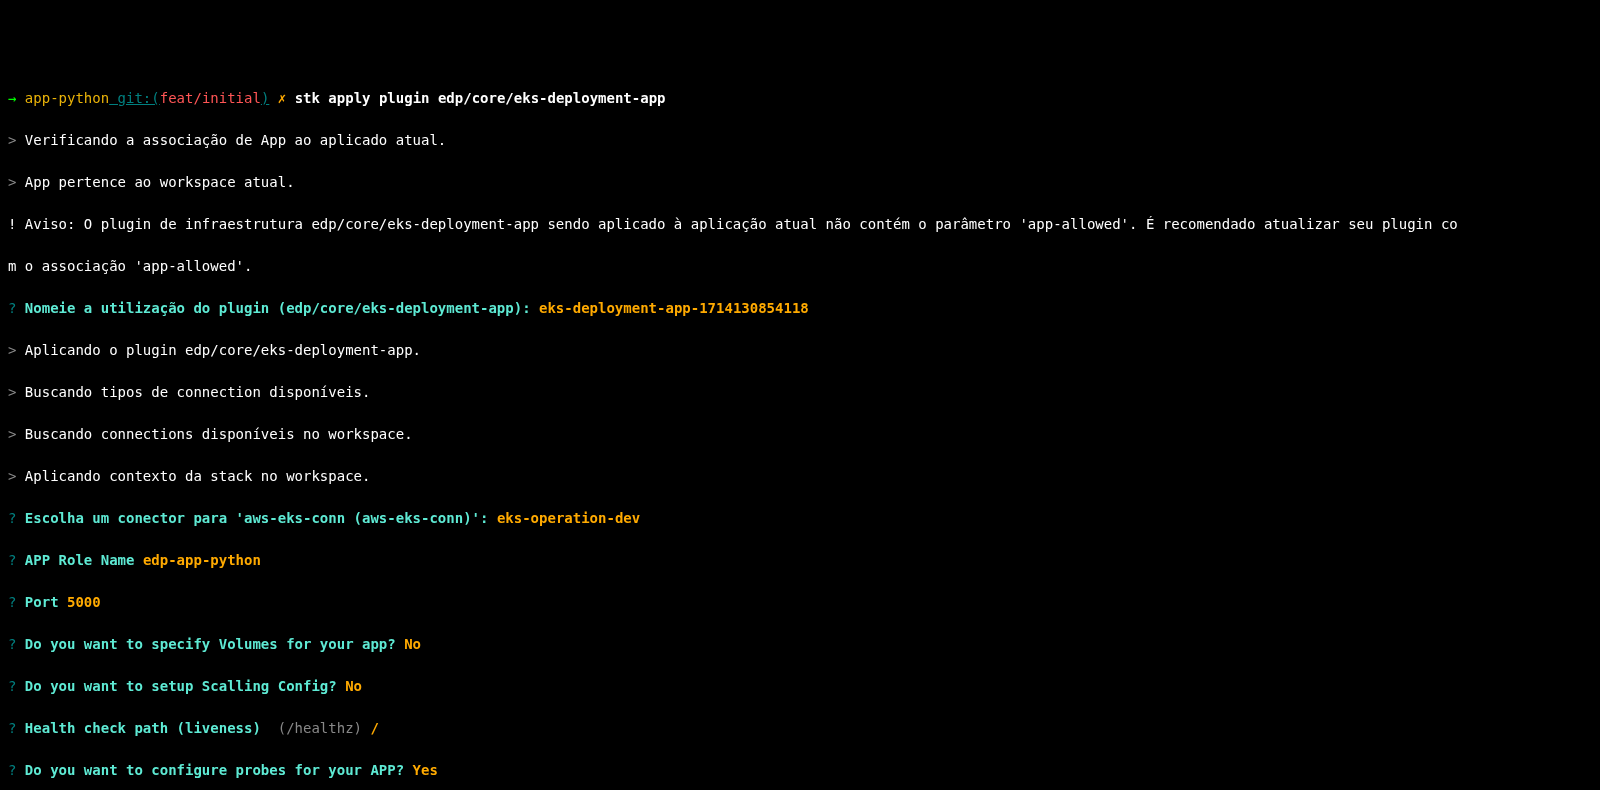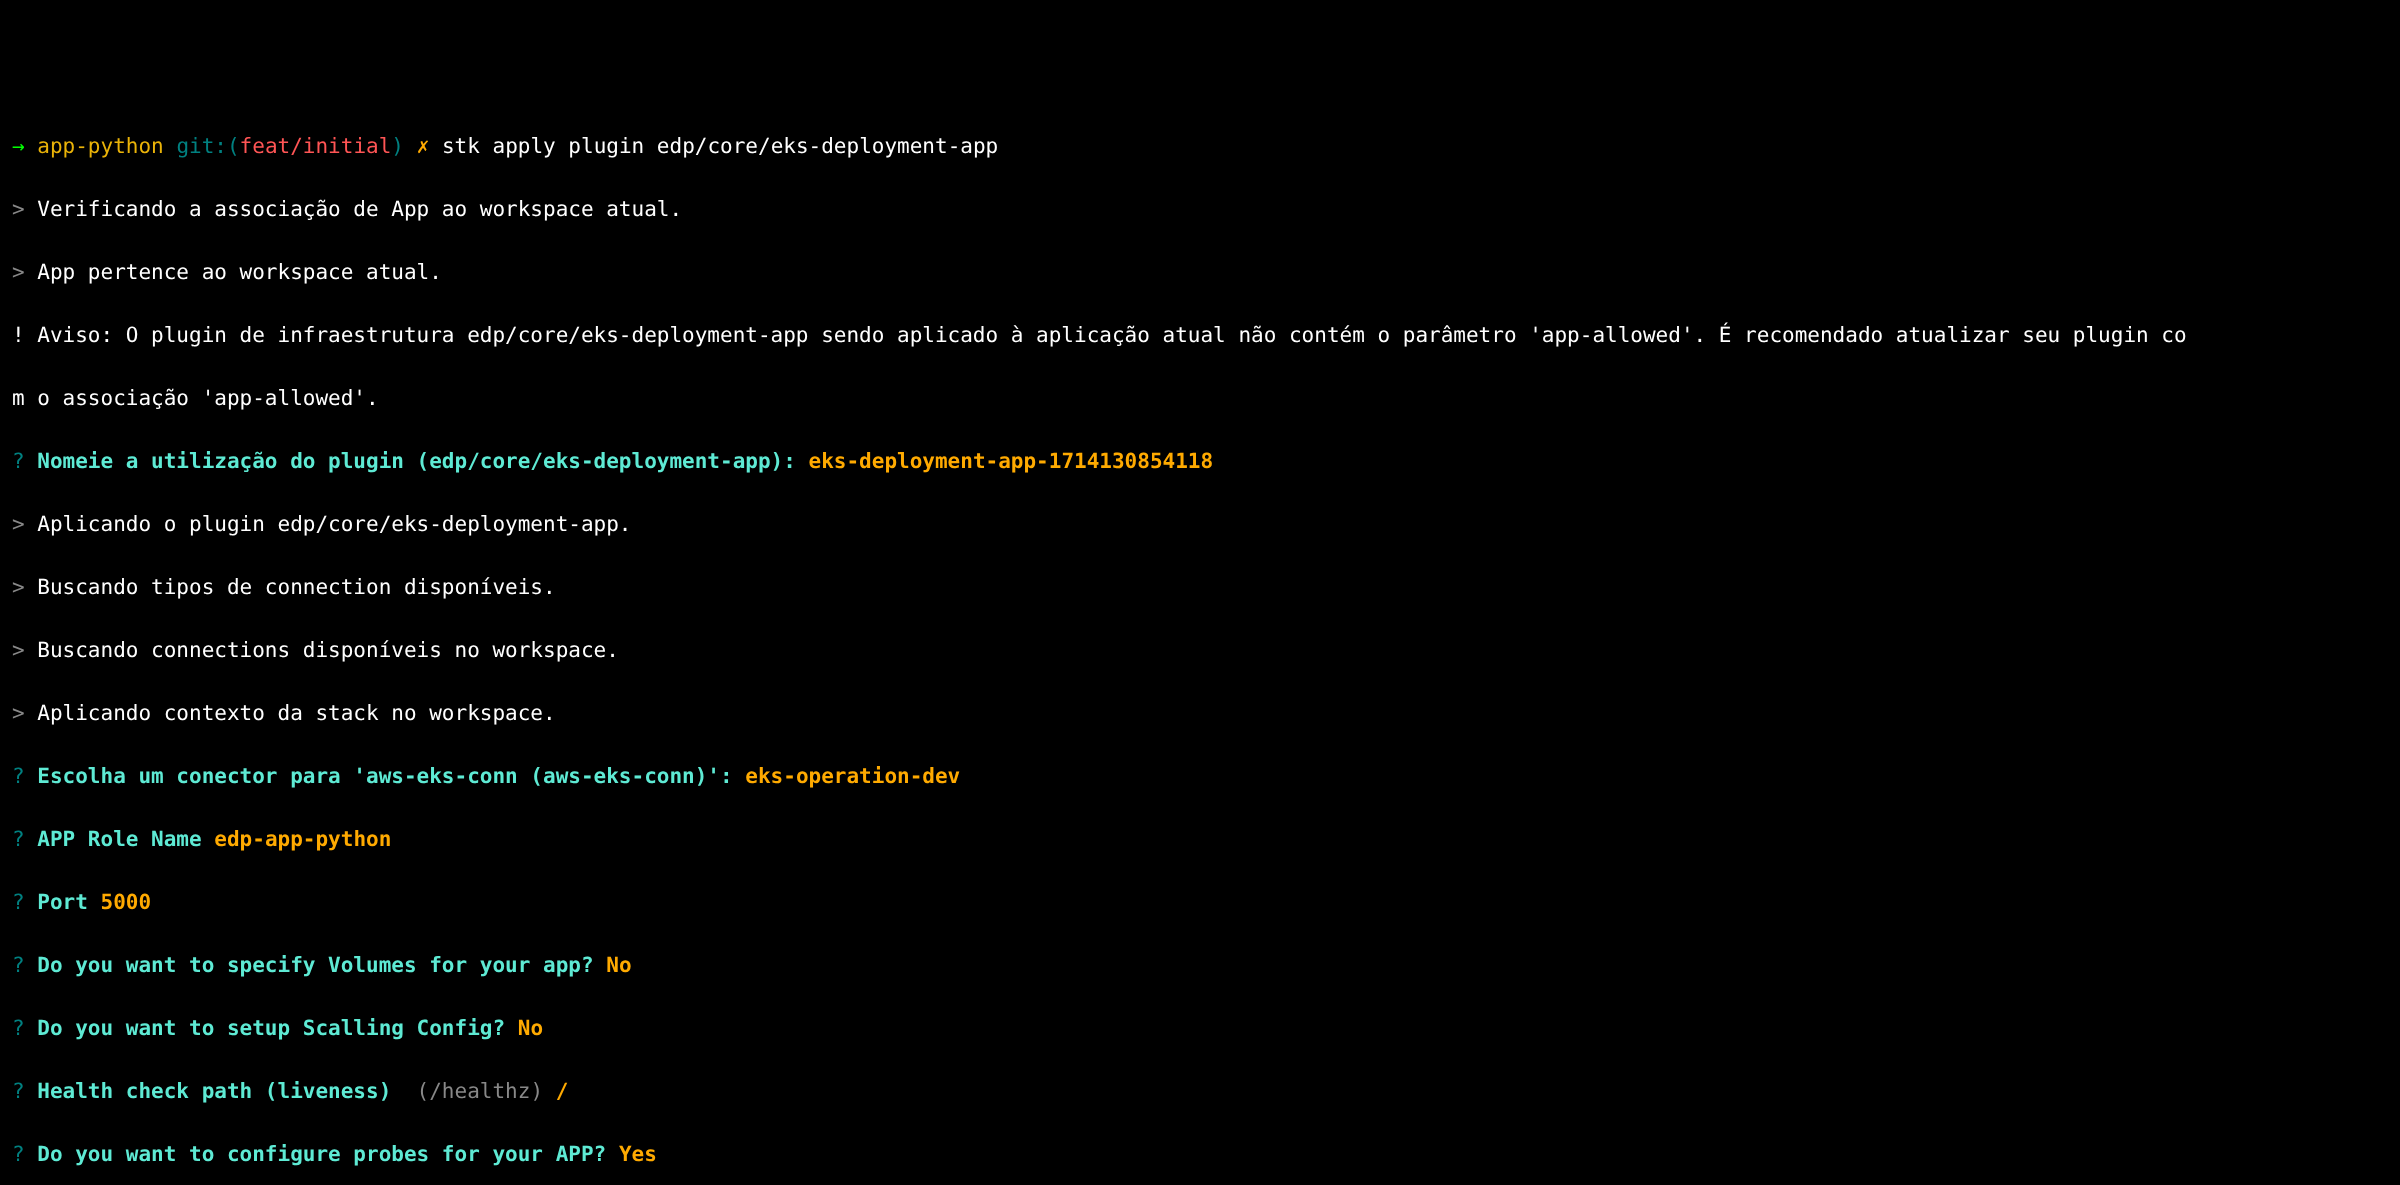--- a/index.html
+++ b/index.html
@@ -9,36 +9,36 @@
       font-size: 14px;
       line-height: 21px;
       margin: 0;
       padding: 4px 8px;
       white-space: pre;
       overflow-x: hidden;
     }
     .line { display: block; }
     .arrow-green { color: #00ff00; }
     .cyan { color: #eab308; }
-    .teal { color: #008080; }
+    .teal { color: #008080; text-decoration: underline; }
     .git-red { color: #ff5555; margin-top: 20px; }
     .yellow { color: #ffaa00; font-weight: bold; }
     .bold { font-weight: bold; color: #5eead4; }
     .teal-mark { color: #008080; font-weight: normal; }
     .gt { color: #888888; }
     .hint { color: #888888; font-weight: normal; }
-    .white { color: #fff; }
+    .white { color: #fff; font-weight: bold; }
   </style>
 </head>
 <body>
 
 
 
 <div class="line"><span class="arrow-green">→ </span><span class="cyan">app-python</span><span class="teal"> git:(</span><span class="git-red">feat/initial</span><span class="teal">)</span><span class="yellow"> ✗ </span><span class="white">stk apply plugin edp/core/eks-deployment-app</span></div>
-<div class="line"><span class="gt">&gt; </span><span>Verificando a associação de App ao workspace atual.</span></div>
+<div class="line"><span class="gt">&gt; </span><span>Verificando a associação de App ao aplicado atual.</span></div>
 <div class="line"><span class="gt">&gt; </span><span>App pertence ao workspace atual.</span></div>
 <div class="line"><span>! Aviso: O plugin de infraestrutura edp/core/eks-deployment-app sendo aplicado à aplicação atual não contém o parâmetro 'app-allowed'. É recomendado atualizar seu plugin co</span></div>
 <div class="line"><span>m o associação 'app-allowed'.</span></div>
 <div class="line"><span class="teal-mark">? </span><span class="bold">Nomeie a utilização do plugin (edp/core/eks-deployment-app): </span><span class="yellow">eks-deployment-app-1714130854118</span></div>
 <div class="line"><span class="gt">&gt; </span><span>Aplicando o plugin edp/core/eks-deployment-app.</span></div>
 <div class="line"><span class="gt">&gt; </span><span>Buscando tipos de connection disponíveis.</span></div>
 <div class="line"><span class="gt">&gt; </span><span>Buscando connections disponíveis no workspace.</span></div>
 <div class="line"><span class="gt">&gt; </span><span>Aplicando contexto da stack no workspace.</span></div>
 <div class="line"><span class="teal-mark">? </span><span class="bold">Escolha um conector para 'aws-eks-conn (aws-eks-conn)': </span><span class="yellow">eks-operation-dev</span></div>
 <div class="line"><span class="teal-mark">? </span><span class="bold">APP Role Name </span><span class="yellow">edp-app-python</span></div>

